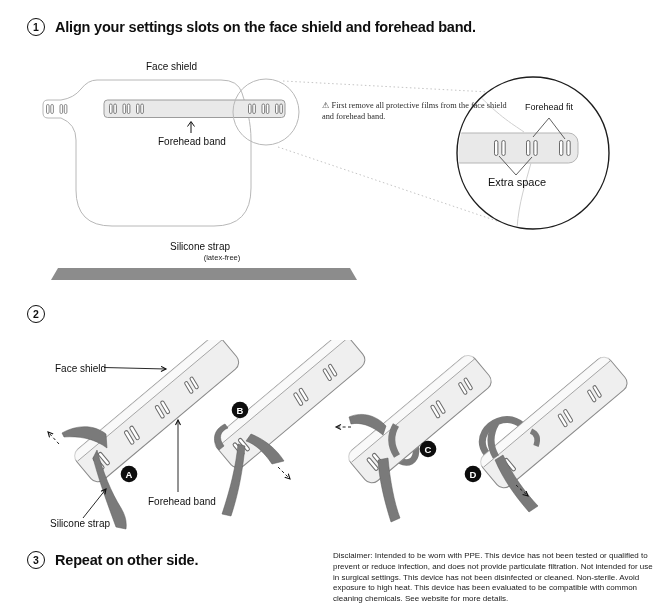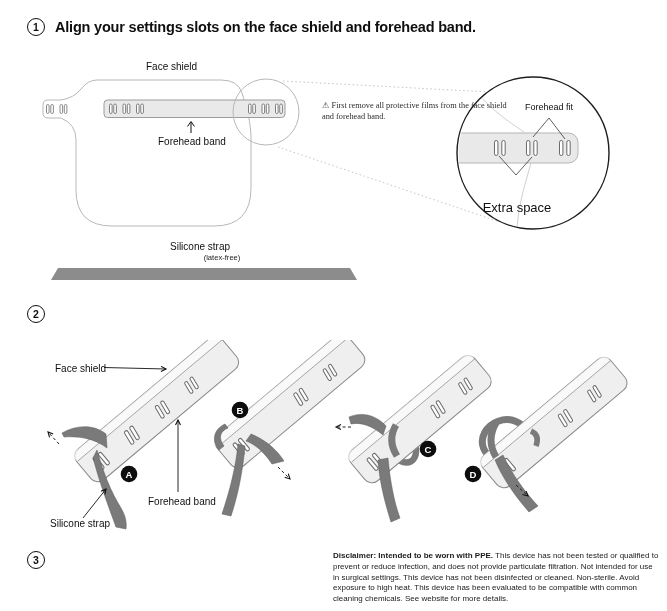--- a/index.html
+++ b/index.html
@@ -12,21 +12,21 @@
               display:flex; align-items:center; justify-content:center;
               font-size:10.5px; font-weight:bold; flex:0 0 auto; }
   .step-title { font-size:14.5px; font-weight:bold; letter-spacing:-0.2px; white-space:nowrap; }
   .lbl { position:absolute; font-size:10px; color:#0f0f0f; white-space:nowrap; }
   .lbl.center { transform:translateX(-50%); }
   .lbl-sub { position:absolute; font-size:7.6px; color:#222; transform:translateX(-50%); white-space:nowrap;padding-left:44px; }
   .warning { position:absolute; left:322px; top:100px; width:192px;
              font-size:8.3px; line-height:11px; color:#2d2d2d;font-family:Liberation Serif, serif; }
   .disclaimer { position:absolute; left:333px; top:551px; width:326px;
                 font-size:8px; line-height:10.8px; color:#1a1a1a; }
-  .disclaimer b { font-weight:bold; }
+  .disclaimer b { font-weight:normal; }
   svg text.badge-letter { font-family:"Liberation Sans", sans-serif; font-size:9.5px;
                           font-weight:bold; fill:#fff; text-anchor:middle; }
 </style>
 </head>
 <body>
 
 <div class="page">
 
   <div class="step-row" style="left:27px; top:18px;">
     <span class="step-num">1</span>
@@ -103,21 +103,21 @@
         <path d="M 516,115 L 532,97"></path>
     </g>
 
     <polygon points="58,208 350,208 357,220 51,220" fill="#8c8c8c"></polygon>
   </svg>
 
   <div class="lbl" style="left:146px; top:61px;">Face shield</div>
   <div class="lbl" style="left:158px; top:136px;">Forehead band</div>
   <div class="warning">⚠ First remove all protective films from the face shield and forehead band.</div>
   <div class="lbl center" style="left:549px; top:102px; font-size:9px;">Forehead fit</div>
-  <div class="lbl center" style="left:517px; top:176px; font-size:13px;margin-top:24px;">Extra space</div>
+  <div class="lbl center" style="left:517px; top:176px; font-size:11px;">Extra space</div>
   <div class="lbl center" style="left:200px; top:241px;">Silicone strap</div>
   <div class="lbl-sub" style="left:200px; top:253px;">(latex-free)</div>
 
   <div class="step-row" style="left:27px; top:305px;">
     <span class="step-num">2</span>
   </div>
 
   <svg class="fig" style="top:340px;" width="667" height="220" viewBox="0 0 667 220">
     <defs>
       <marker id="ah" markerWidth="8" markerHeight="8" refX="5.5" refY="3" orient="auto" markerUnits="userSpaceOnUse">
@@ -228,17 +228,18 @@
       <text class="badge-letter" x="473" y="137.5">D</text>
     </g>
   </svg>
 
   <div class="lbl" style="left:55px; top:363px;">Face shield</div>
   <div class="lbl" style="left:148px; top:496px;">Forehead band</div>
   <div class="lbl" style="left:50px; top:518px;">Silicone strap</div>
 
   <div class="step-row" style="left:27px; top:551px;">
     <span class="step-num">3</span>
+    <span class="step-title">Repeat on other side.</span>
   </div>
 
   <div class="disclaimer"><b>Disclaimer: Intended to be worn with PPE.</b><span> This device has not been tested or qualified to prevent or reduce infection, and does not provide particulate filtration. Not intended for use in surgical settings. This device has not been disinfected or cleaned. Non-sterile. Avoid exposure to high heat. This device has been evaluated to be compatible with common cleaning chemicals. See website for more details.</span></div>
 
 </div>
 
 </body></html>

